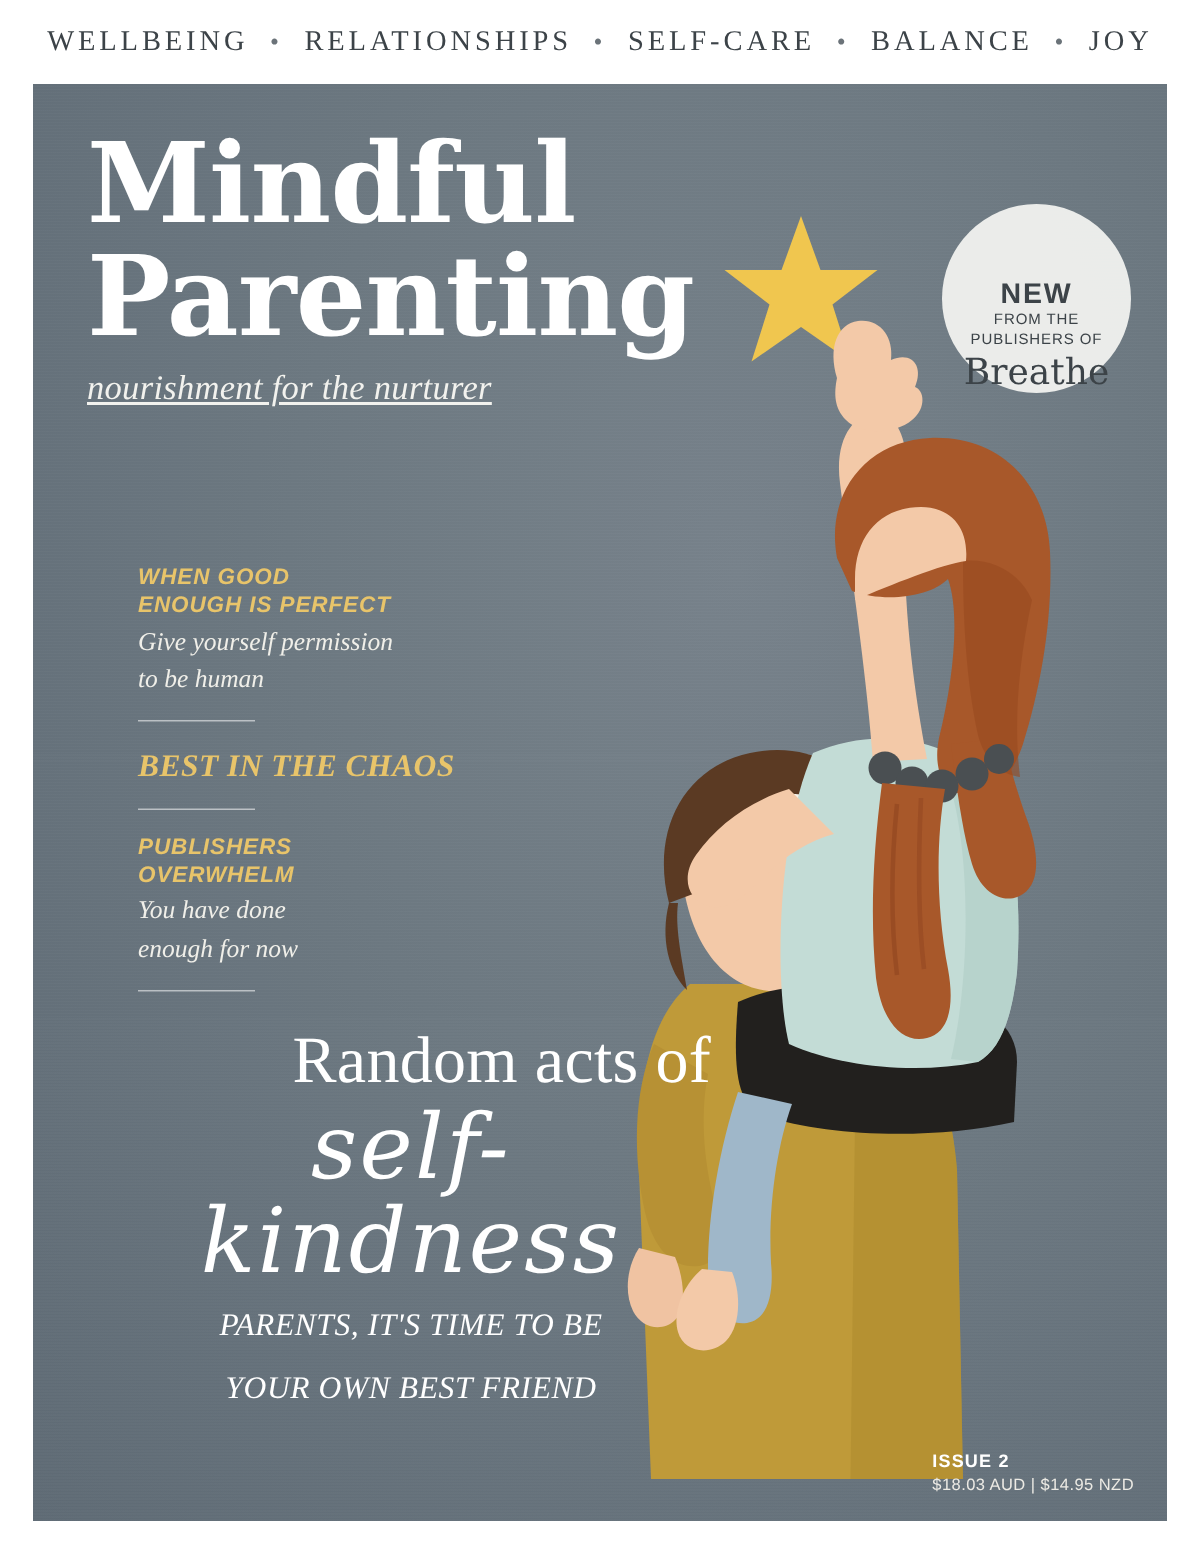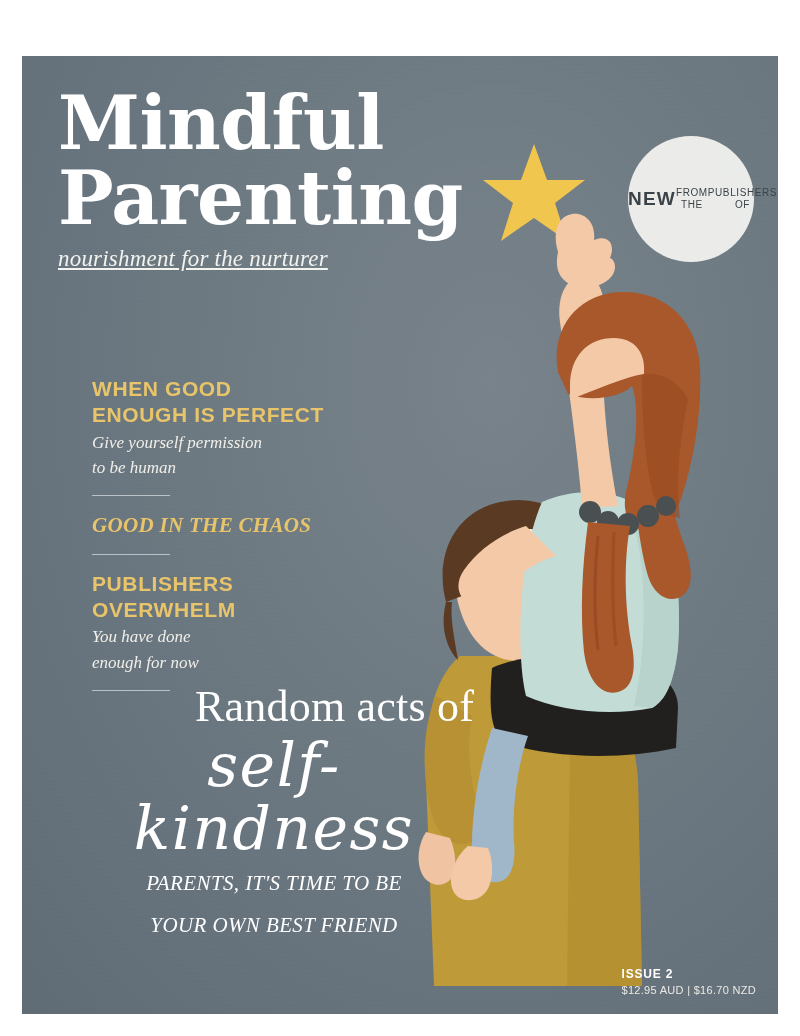--- a/index.html
+++ b/index.html
@@ -98,22 +98,23 @@
   .badge {
     position: absolute;
     top: 80px;
     right: 24px;
     width: 126px;
     height: 126px;
     border-radius: 50%;
     background: rgba(248,248,245,0.90);
     z-index: 8;
     display: flex;
+    flex-direction: column;
     align-items: center;
-    justify-content: flex-start;
+    justify-content: flex-end;
     text-align: center;
     color: #3c4348;
   }
   .badge .b-new {
     font-family: "Liberation Sans", sans-serif;
     font-weight: bold;
     font-size: 19px;
     letter-spacing: 1.2px;
   }
   .badge .b-from,
@@ -140,23 +141,24 @@
   .rule {
     width: 78px;
     height: 1px;
     background: rgba(255,255,255,0.55);
     margin: 16px 0 16px 0;
   }
   .cl-head {
     font-family: "Liberation Sans", sans-serif;
     font-weight: bold;
     color: #e8c46a;
-    font-size: 21px;
+    font-size: 15px;
     letter-spacing: 0.6px;
     line-height: 1.25;
+    font-style: italic;
   }
   .cl-head.ital {
     font-family: "Liberation Serif", serif;
     font-style: italic;
     font-weight: bold;
     font-size: 21px;
     letter-spacing: 0.3px;
   }
   .cl-sub {
     font-family: "Liberation Serif", serif;
@@ -232,20 +234,33 @@
     position: absolute;
     inset: 0;
     z-index: 3;
   }
 </style>
 </head>
 <body>
 
 <div class="cover">
 
+  <div class="topstrip">
+    <div class="kw">
+      <span>WELLBEING</span>
+      <span class="dot">•</span>
+      <span>RELATIONSHIPS</span>
+      <span class="dot">•</span>
+      <span>SELF-CARE</span>
+      <span class="dot">•</span>
+      <span>BALANCE</span>
+      <span class="dot">•</span>
+      <span>JOY</span>
+    </div>
+  </div>
 
   <div class="panel">
 
     <svg class="art" viewBox="0 0 756 958" preserveAspectRatio="none">
 
       <g>
         <path d="M512 88 L525 124 L563 124 L533 147 L545 185 L512 162 L479 185 L491 147 L461 124 L499 124 Z" fill="#f0c64f"></path>
       </g>
 
       <path d="M404 724 C402 660 414 620 438 600 L560 600 C596 624 612 676 616 724 L620 930 L412 930 Z" fill="#bf9a39"></path>
@@ -317,21 +332,21 @@
       <div class="cl-block">
         <div class="cl-head">WHEN GOOD</div>
         <div class="cl-head">ENOUGH IS PERFECT</div>
         <div class="cl-sub">Give yourself permission</div>
         <div class="cl-sub">to be human</div>
       </div>
 
       <div class="rule"></div>
 
       <div class="cl-block">
-        <div class="cl-head ital">GOOD IN THE CHAOS</div>
+        <div class="cl-head ital">BEST IN THE CHAOS</div>
       </div>
 
       <div class="rule"></div>
 
       <div class="cl-block">
         <div class="cl-head">PUBLISHERS</div>
         <div class="cl-head">OVERWHELM</div>
         <div class="cl-sub">You have done</div>
         <div class="cl-sub">enough for now</div>
       </div>
@@ -341,17 +356,17 @@
 
     <div class="feature">
       <div class="f1">Random acts of</div>
       <div class="f2">self-kindness</div>
       <div class="f3">PARENTS, IT'S TIME TO BE</div>
       <div class="f3" style="margin-top:16px">YOUR OWN BEST FRIEND</div>
     </div>
 
     <div class="issue">
       <div class="i-no">ISSUE 2</div>
-      <div class="i-price">$12.95 AUD | $16.70 NZD</div>
+      <div class="i-price">$18.03 AUD | $14.95 NZD</div>
     </div>
 
   </div>
 </div>
 
 </body></html>

